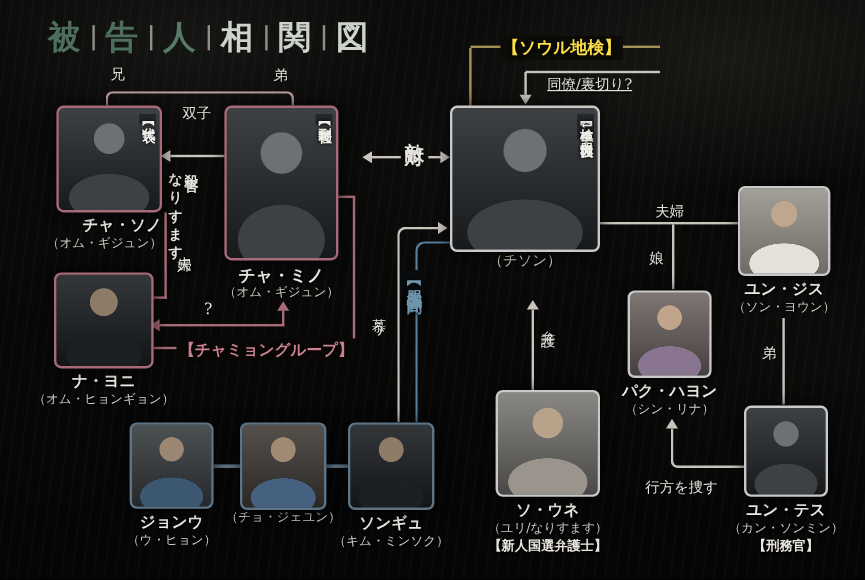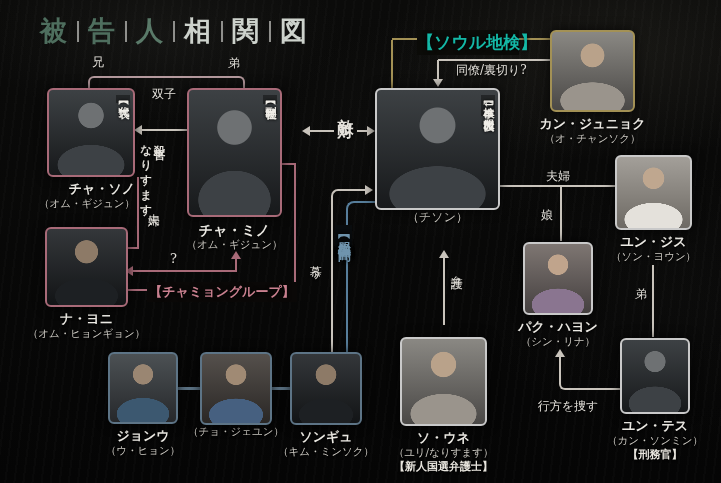--- a/index.html
+++ b/index.html
@@ -80,26 +80,26 @@
     <span style="color:#cdd2cc">図</span>
   </div>
 
   <div class="shape" style="left:88px;top:76px;width:157px;height:12px;border:2px solid #b59a9e;border-bottom:none;border-radius:6px 6px 0 0;"></div>
   <div class="rlabel" style="left:92px;top:54px;">兄</div>
   <div class="rlabel" style="left:152px;top:54px;margin-top:32px;">双子</div>
   <div class="rlabel" style="left:228px;top:55px;">弟</div>
 
   <div class="ln" style="left:392px;top:38px;width:158px;height:2px;background:#a39155;"></div>
   <div class="ln" style="left:391px;top:40px;width:2px;height:48px;background:#a39155;"></div>
-  <div class="glabel" style="left:417px;top:30px;width:102px;font-size:17px;color:#14b8a6;background:#0b0b08;padding:1px 0;">【ソウル地検】</div>
+  <div class="glabel" style="left:417px;top:30px;width:102px;font-size:14px;color:#fde047;background:#0b0b08;padding:1px 0;">【ソウル地検】</div>
 
   <div class="ln" style="left:438px;top:59px;width:112px;height:2px;"></div>
   <div class="ln" style="left:437px;top:60px;width:2px;height:19px;"></div>
   <div class="arw aD" style="left:433px;top:79px;border-top-color:#c9c4bc;"></div>
-  <div class="rlabel" style="left:456px;top:62px;">同僚/裏切り?</div>
+  <div class="rlabel" style="left:456px;top:62px;text-decoration:underline;">同僚/裏切り?</div>
 
   <div class="ln" style="left:310px;top:130px;width:24px;height:2px;"></div>
   <div class="arw aL" style="left:302px;top:126px;border-right-color:#c9c4bc;"></div>
   <div class="ln" style="left:357px;top:130px;width:13px;height:2px;"></div>
   <div class="arw aR" style="left:367px;top:126px;border-left-color:#c9c4bc;"></div>
   <div class="rlabel vtext" style="left:336px;top:106px;font-size:16px;font-weight:bold;">敵対</div>
 
   <div class="ln" style="left:142px;top:129px;width:45px;height:2px;"></div>
   <div class="arw aL" style="left:134px;top:125px;border-right-color:#c9c4bc;"></div>
   <div class="rlabel vtext" style="left:139px;top:136px;font-size:11.5px;font-weight:bold;height:82px;">
@@ -164,45 +164,40 @@
     <div class="cactor">（オム・ギジュン）</div>
   </div>
 
   <div class="card big" style="left:375px;top:88px;width:125px;">
     <div class="photo" style="width:125px;height:122px;">
       <span class="vrole">【検事↓服役囚】</span>
     </div>
     <div class="cactor" style="font-size:12px;">（チソン）</div>
   </div>
 
-  <div class="card" style="left:550px;top:30px;width:85px;">
-    <div class="photo b-gold t-mid" style="width:85px;height:82px;"></div>
-    <div class="cname">カン・ジュニョク</div>
-    <div class="cactor">（オ・チャンソク）</div>
-  </div>
 
   <div class="card" style="left:45px;top:227px;width:83px;">
     <div class="photo b-pink t-dark2" style="width:83px;height:80px;"></div>
     <div class="cname">ナ・ヨニ</div>
     <div class="cactor">（オム・ヒョンギョン）</div>
   </div>
 
   <div class="card" style="left:523px;top:242px;width:70px;">
     <div class="photo t-warm" style="width:70px;height:73px;"></div>
     <div class="cname">パク・ハヨン</div>
     <div class="cactor">（シン・リナ）</div>
   </div>
 
   <div class="card" style="left:615px;top:155px;width:77px;">
     <div class="photo t-light" style="width:77px;height:75px;"></div>
     <div class="cname">ユン・ジス</div>
     <div class="cactor">（ソン・ヨウン）</div>
   </div>
 
-  <div class="card" style="left:400px;top:325px;width:87px;margin-top:12px;">
+  <div class="card" style="left:413px;top:325px;width:87px;">
     <div class="photo t-mid" style="width:87px;height:89px;"></div>
     <div class="cname">ソ・ウネ</div>
     <div class="cactor">（ユリ/なりすます）</div>
     <div class="crole">【新人国選弁護士】</div>
   </div>
 
   <div class="card" style="left:620px;top:338px;width:70px;">
     <div class="photo" style="width:70px;height:76px;"></div>
     <div class="cname">ユン・テス</div>
     <div class="cactor">（カン・ソンミン）</div>

